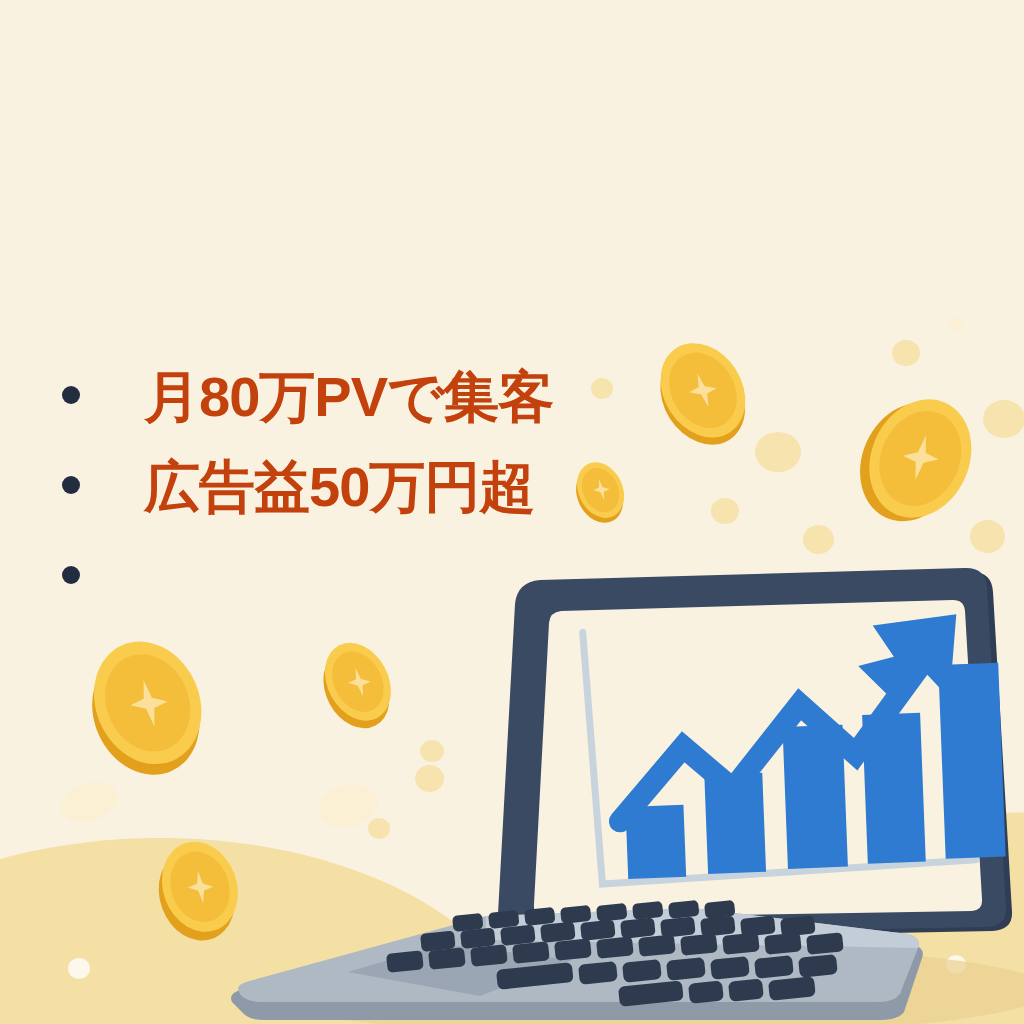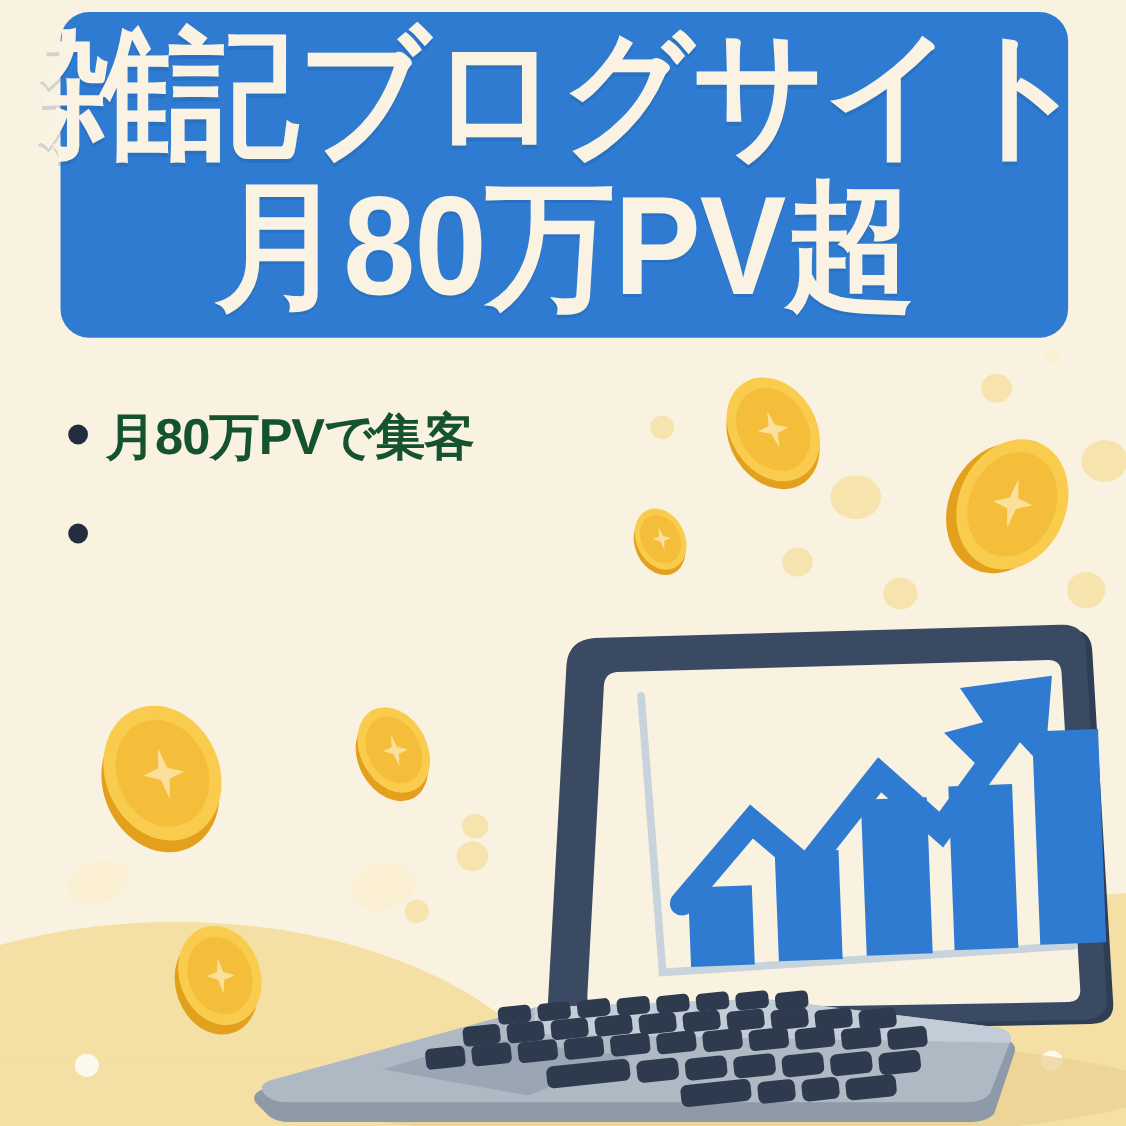--- a/index.html
+++ b/index.html
@@ -100,27 +100,28 @@
   .bullet-dot {
     width: 18px;
     height: 18px;
     border-radius: 50%;
     background: #222E40;
     flex: 0 0 auto;
     margin-right: 16px;
     margin-bottom: 4px;
   }
   .bullet-text {
-    color: #14532d;
-    font-size: 46px;
+    color: #c2410c;
+    font-size: 56px;
     font-weight: 700;
     line-height: 1;
     white-space: nowrap;
     letter-spacing: -1px;
     text-shadow: 0 0 2px rgba(250,243,225,0.9), 0 2px 0 rgba(250,243,225,0.65);
+    margin-left: 48px;
   }
 
   
   .coin {
     position: absolute;
     pointer-events: none;
   }
   .coin-edge {
     position: absolute;
     border-radius: 50%;
@@ -176,29 +177,29 @@
   <div class="dot" style="left:368px; top:818px; width:22px; height:21px;"></div>
   <div class="dot" style="left:420px; top:740px; width:24px; height:22px;"></div>
   <div class="dot dot-pale" style="left:60px; top:783px; width:58px; height:38px; transform:rotate(-18deg);"></div>
   <div class="dot dot-pale" style="left:318px; top:785px; width:60px; height:42px; transform:rotate(-12deg);"></div>
   <div class="dot dot-pale" style="left:950px; top:318px; width:14px; height:13px;"></div>
   <div class="dot dot-white" style="left:68px; top:958px; width:22px; height:21px;"></div>
   <div class="dot dot-white" style="left:933px; top:829px; width:17px; height:16px;"></div>
   <div class="dot dot-white" style="left:946px; top:955px; width:20px; height:19px;"></div>
   <div class="dot" style="left:963px; top:703px; width:31px; height:29px;"></div>
 
-  <div class="banner">
-    <div class="banner-line banner-line-1">雑記ブログサイト</div>
-    <div class="banner-line banner-line-2">月80万PV超</div>
-  </div>
 
   <div class="bullets">
     <div class="bullet-row">
       <span class="bullet-dot"></span>
       <span class="bullet-text">月80万PVで集客</span>
+    </div>
+    <div class="bullet-row">
+      <span class="bullet-dot"></span>
+      <span class="bullet-text">広告益50万円超</span>
     </div>
     <div class="bullet-row">
       <span class="bullet-dot"></span>
     </div>
   </div>
 
   <div id="laptop">
     <svg width="860" height="510" viewBox="0 0 860 510">
 
       <ellipse cx="470" cy="470" rx="400" ry="46" fill="#EBD294" opacity="0.75"></ellipse>

